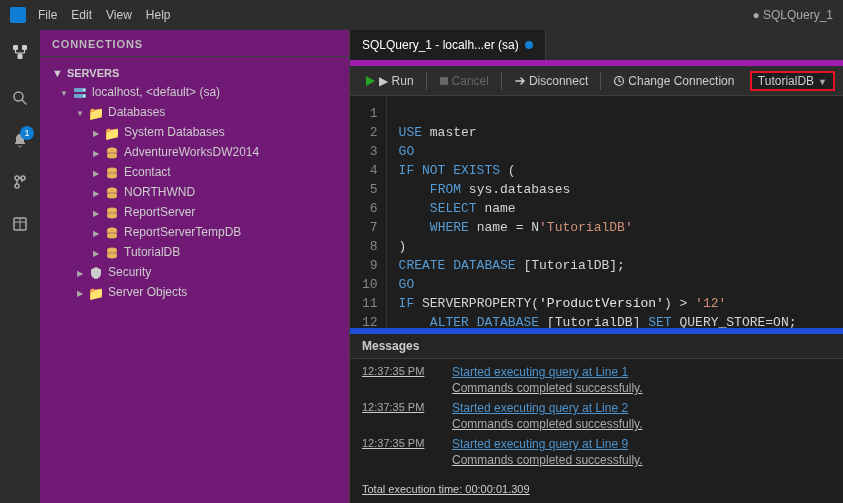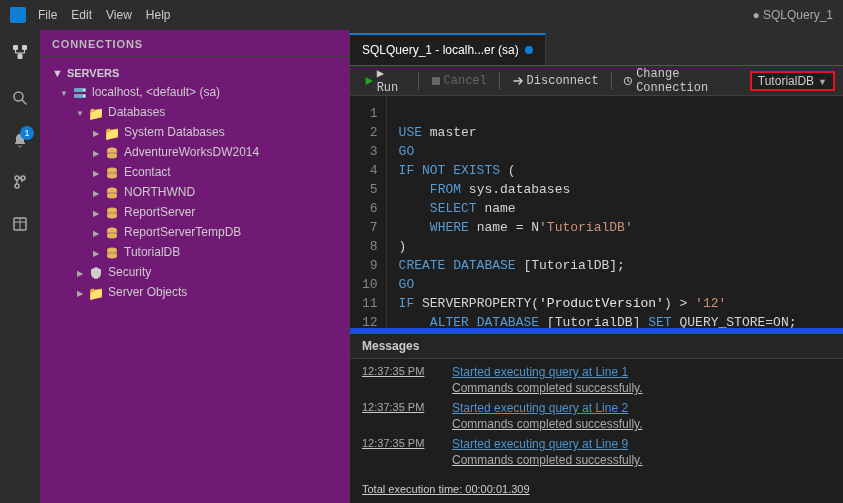--- a/index.html
+++ b/index.html
@@ -174,21 +174,21 @@
       overflow: hidden;
     }
 
     
     .tab-bar {
       height: 36px;
       background: #2d2d2d;
       display: flex;
       align-items: flex-end;
       padding: 0 0 0 0;
-      border-bottom: 1px solid #a21caf;
+      border-bottom: 6px solid #a21caf;
       flex-shrink: 0;
     }
     .tab {
       height: 32px;
       background: #1e1e1e;
       border-top: 1px solid #3e3e3e;
       border-right: 1px solid #3e3e3e;
       padding: 0 12px;
       display: flex;
       align-items: center;
@@ -222,21 +222,20 @@
     }
     .toolbar-btn {
       display: flex;
       align-items: center;
       gap: 3px;
       padding: 2px 6px;
       cursor: pointer;
       color: #cccccc;
       font-size: 12px;
       border-radius: 2px;
-      font-family: Liberation Mono, monospace;
     }
     .toolbar-btn.disabled { color: #666666; cursor: default; }
     .toolbar-separator {
       width: 1px;
       height: 18px;
       background: #555555;
       margin: 0 2px;
     }
     .toolbar-spacer { flex: 1; }
     .connection-dropdown {

